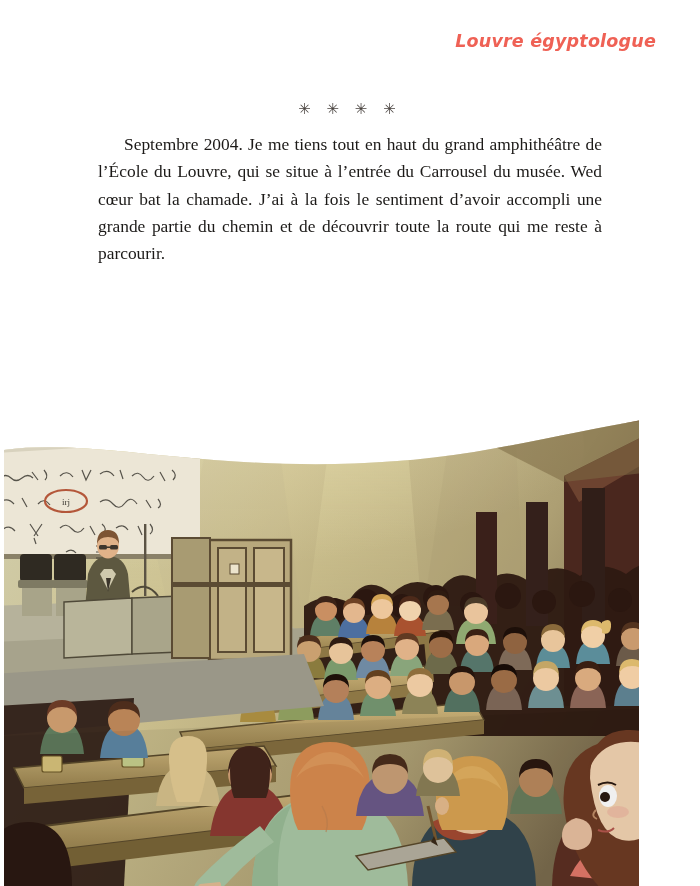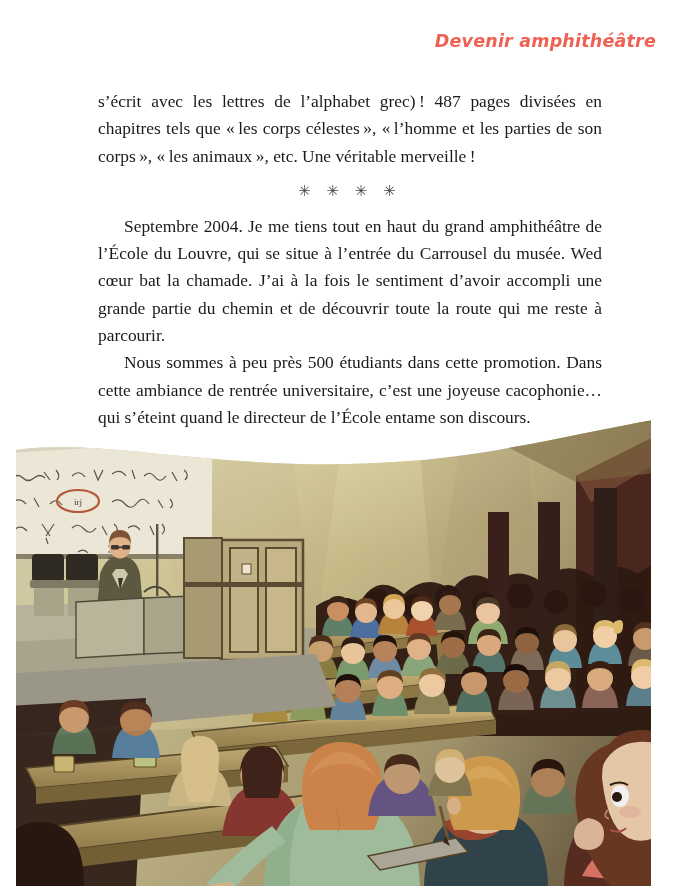--- a/index.html
+++ b/index.html
@@ -62,43 +62,41 @@
     text-align: center;
     color: #4a4440;
     font-size: 15px;
     letter-spacing: 6px;
     line-height: 20px;
   }
 
   
   #illustration {
     position: absolute;
-    left: 16px;
+    left: 4px;
     top: 406px;
     width: 635px;
     height: 480px;
     overflow: hidden;
   }
   #illustration svg { display: block; }
 </style>
 </head>
 <body>
 
 <div id="page">
 
-  <div id="running-head">Devenir amphithéâtre</div>
+  <div id="running-head">Louvre égyptologue</div>
 
   <div id="text-column">
-    <p class="para cont">s’écrit avec les lettres de l’alphabet grec) ! 487 pages divisées en chapitres tels que « les corps célestes », « l’homme et les parties de son corps », « les animaux », etc. Une véritable merveille !</p>
 
     <div id="separator">✳ ✳ ✳ ✳</div>
 
     <p class="para indent">Septembre 2004. Je me tiens tout en haut du grand amphithéâtre de l’École du Louvre, qui se situe à l’entrée du Carrousel du musée. Wed cœur bat la chamade. J’ai à la fois le sentiment d’avoir accompli une grande partie du chemin et de découvrir toute la route qui me reste à parcourir.</p>
 
-    <p class="para indent">Nous sommes à peu près 500 étudiants dans cette promotion. Dans cette ambiance de rentrée universitaire, c’est une joyeuse cacophonie… qui s’éteint quand le directeur de l’École entame son discours.</p>
   </div>
 
   <div id="illustration">
     <svg width="700" height="480" viewBox="0 0 700 480" xmlns="http://www.w3.org/2000/svg">
       <defs>
         <clipPath id="topWave">
           <path d="M0,44 C60,36 130,48 210,54 C300,61 380,60 470,46
                    C540,34 600,20 650,12 C672,8 688,6 700,5
                    L700,480 L0,480 Z"></path>
         </clipPath>

